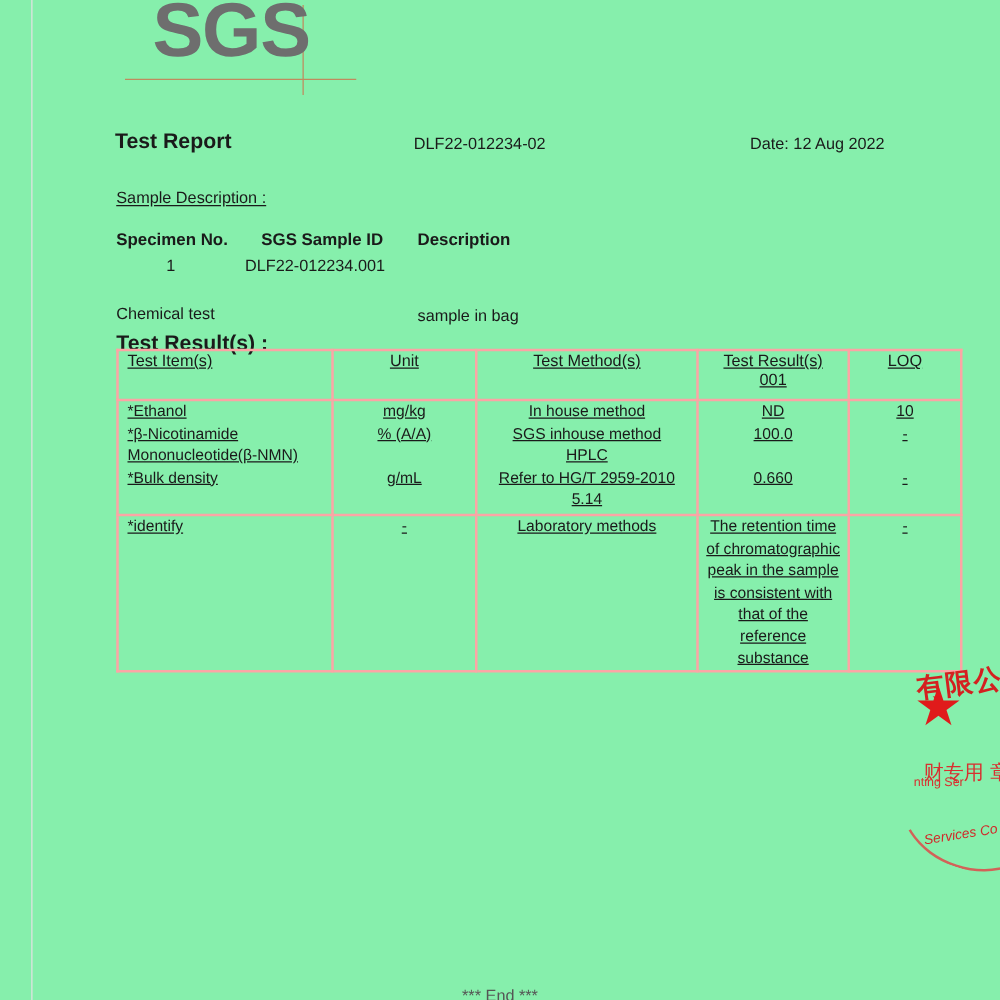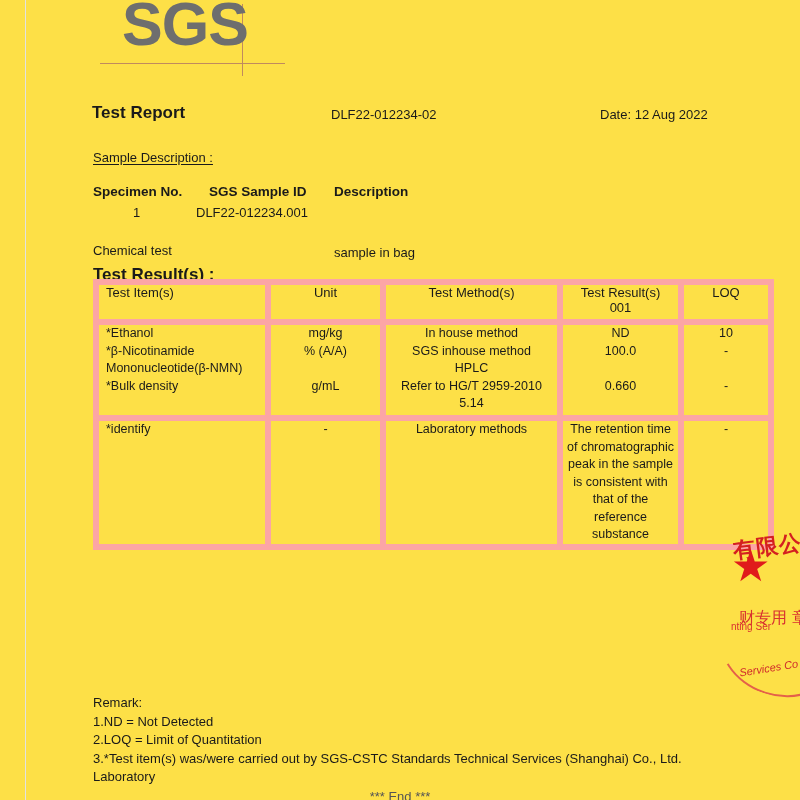--- a/index.html
+++ b/index.html
@@ -13,21 +13,21 @@
     position: relative;
     overflow: hidden;
     font-family: "Liberation Sans", sans-serif;
     color: #1a1a1a;
     -webkit-font-smoothing: antialiased;
   }
 
   .page {
     position: absolute;
     inset: 0;
-    background: #fde047;
+    background: #86efac;
   }
 
   
   .page-edge-left {
     position: absolute;
     left: 25px;
     top: 0;
     width: 1px;
     height: 800px;
     background: #e2e2e2;
@@ -138,24 +138,25 @@
     position: absolute;
     left: 93px;
     top: 279px;
     width: 675px;
     border-collapse: collapse;
     table-layout: fixed;
     font-size: 12.5px;
   }
   .results-table td,
   .results-table th {
-    border: 6px solid #fca5a5;
+    border: 2px solid #fca5a5;
     padding: 0;
     vertical-align: top;
     font-weight: normal;
+    text-decoration: underline;
   }
   .col-item   { width: 172px; }
   .col-unit   { width: 115px; }
   .col-method { width: 177px; }
   .col-result { width: 121px; }
   .col-loq    { width: 90px; }
 
   .hdr-cell {
     height: 40px;
     text-align: center;
@@ -390,23 +391,16 @@
 
   <div class="stamp">
     <div class="stamp-arc"></div>
     <div class="stamp-cjk">有限公</div>
     <div class="stamp-star"></div>
     <div class="stamp-line1">财专用 章</div>
     <div class="stamp-line2">nting Ser</div>
     <div class="stamp-line3">Services Co</div>
   </div>
 
-  <div class="remark">
-    <div>Remark:</div>
-    <div>1.ND = Not Detected</div>
-    <div>2.LOQ = Limit of Quantitation</div>
-    <div>3.*Test item(s) was/were carried out by SGS-CSTC Standards Technical Services (Shanghai) Co., Ltd.</div>
-    <div>Laboratory</div>
-  </div>
 
   <div class="end-mark">*** End ***</div>
 
 </div>
 
 </body></html>

